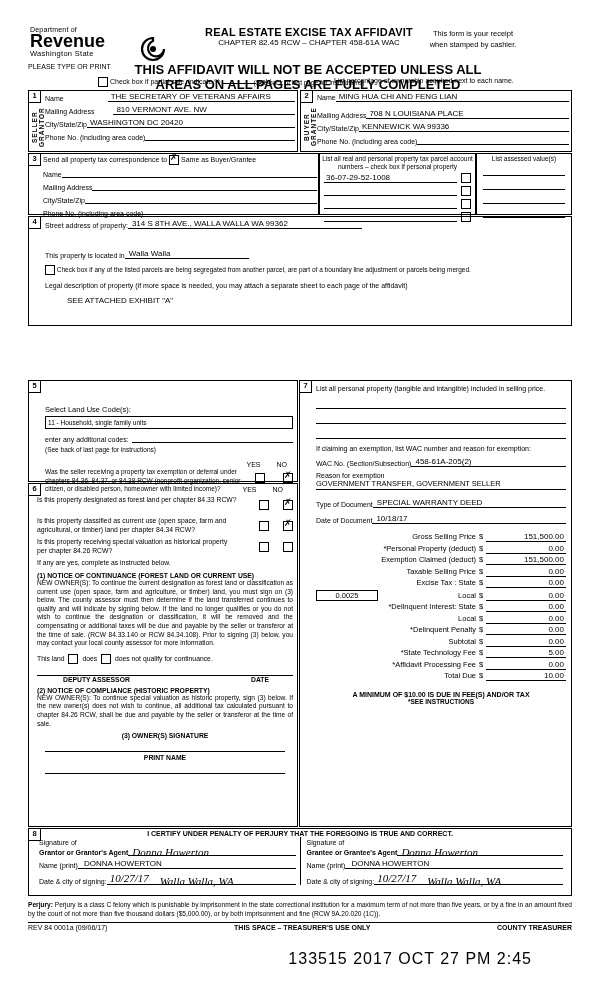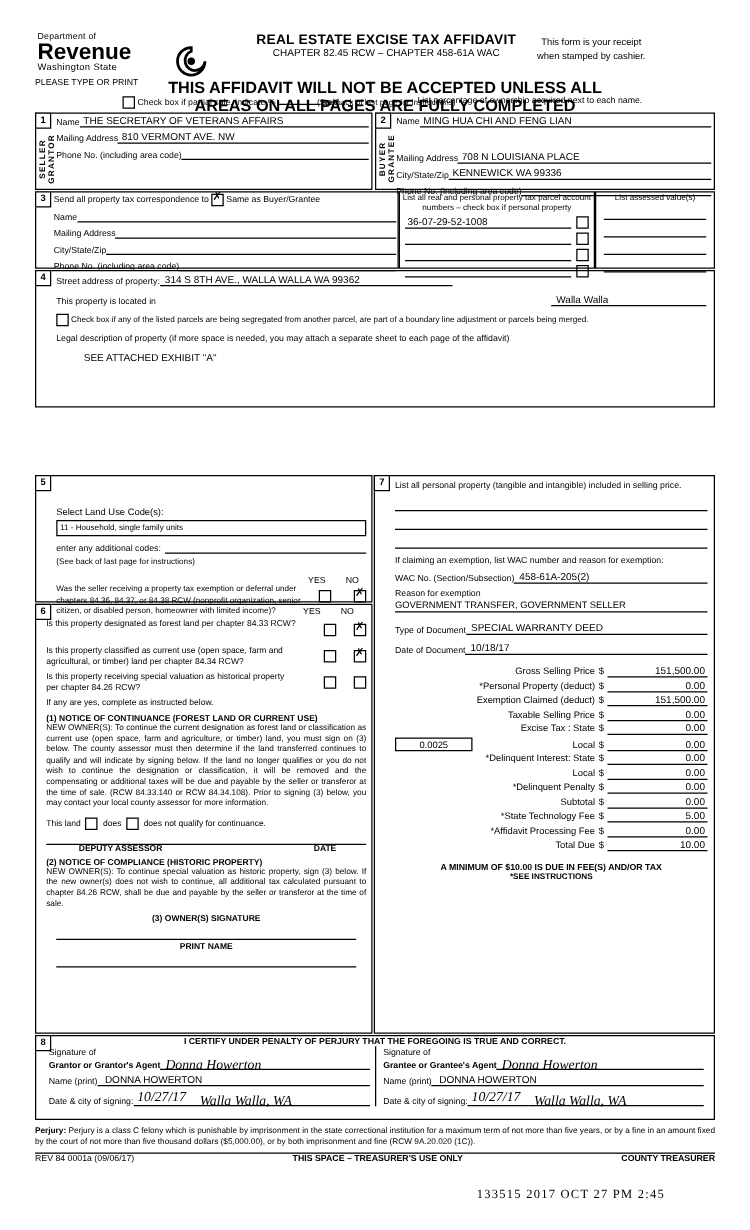--- a/index.html
+++ b/index.html
@@ -32,21 +32,21 @@
   .vert{position:absolute;writing-mode:vertical-rl;transform:rotate(180deg);font-size:6.5px;font-weight:bold;letter-spacing:1px;text-align:center;}
   .ckbox{display:inline-block;width:8px;height:8px;border:1px solid #000;vertical-align:middle;position:relative;}
   .ckbox.x:after{content:"✗";position:absolute;left:0px;top:-4px;font-size:9px;line-height:10px;}
   .row{display:flex;align-items:flex-end;}
   .dots{flex:1;border-bottom:1px solid #000;height:9px;}
   .smallbox{width:8px;height:8px;border:1px solid #000;display:inline-block;}
   .moneyline{display:flex;align-items:baseline;font-size:7.5px;margin-bottom:1.5px;}
   .moneyline .ml{flex:1;text-align:right;padding-right:3px;}
   .moneyline .dollar{width:7px;}
   .moneyline .val{width:78px;border-bottom:1px solid #000;text-align:right;font-size:8px;padding-right:2px;}
-  .stamp{font-family:Liberation Serif, serif;font-size:10px;letter-spacing:1px;}
+  .stamp{font-family:Liberation Sans, sans-serif;font-size:16px;letter-spacing:1px;}
 </style>
 </head>
 <body>
 
 <div class="page">
  <div class="sheet">
 
   <div class="hdr">
     <div class="logo">
       <div class="dept">Department of</div>
@@ -74,40 +74,44 @@
       <span style="display:inline-block;width:34px;border-bottom:1px solid #000"></span>
       <span>sold.</span>
     </div>
     <div class="pct">List percentage of ownership acquired next to each name.</div>
   </div>
 
   <div class="box" style="left:0;top:68px;width:270px;height:62px;">
     <div class="num" style="left:-1px;top:-1px;">1</div>
     <div class="vert" style="left:2px;top:14px;height:44px;width:11px;">SELLER GRANTOR</div>
     <div style="position:absolute;left:16px;top:1px;width:250px;">
-      <div class="row" style="margin-bottom:3px;">
+      <div class="row" style="margin-bottom:3px;gap:44px;">
             <span class="lbl">Name</span>
             <span class="dots fld" style="padding-left:3px;">THE SECRETARY OF VETERANS AFFAIRS</span>
           </div>
       <div class="row" style="margin-bottom:3px;">
             <span class="lbl">Mailing Address</span>
-            <span class="dots fld" style="padding-left:3px;">810 VERMONT AVE. NW</span>
+            <span class="dots fld" style="padding-left:3px;margin-left:19px;">810 VERMONT AVE. NW</span>
+          </div>
+      <div class="row" style="margin-bottom:3px;">
+            <span class="lbl">City/State/Zip</span>
+            <span class="dots fld" style="padding-left:3px;">WASHINGTON DC 20420</span>
           </div>
       <div class="row">
             <span class="lbl">Phone No. (including area code)</span>
             <span class="dots fld" style="padding-left:3px;"></span>
           </div>
     </div>
   </div>
 
   <div class="box" style="left:272px;top:68px;width:272px;height:62px;">
     <div class="num" style="left:-1px;top:-1px;">2</div>
     <div class="vert" style="left:2px;top:14px;height:44px;width:11px;">BUYER GRANTEE</div>
     <div style="position:absolute;left:16px;top:1px;width:252px;">
-      <div class="row" style="margin-bottom:19px;align-items:center;">
+      <div class="row" style="margin-bottom:7px;align-items:center;">
             <span class="lbl">Name</span>
             <span class="dots fld" style="padding-left:3px;">MING HUA CHI AND FENG LIAN</span>
           </div>
       <div class="row" style="margin-bottom:3px;">
             <span class="lbl">Mailing Address</span>
             <span class="dots fld" style="padding-left:3px;">708 N LOUISIANA PLACE</span>
           </div>
       <div class="row" style="margin-bottom:3px;">
             <span class="lbl">City/State/Zip</span>
             <span class="dots fld" style="padding-left:3px;">KENNEWICK WA 99336</span>
@@ -181,21 +185,21 @@
     </div>
   </div>
 
   <div class="box" style="left:0;top:194px;width:544px;height:110px;">
     <div class="num" style="left:-1px;top:-1px;">4</div>
     <div style="position:absolute;left:16px;top:2px;width:520px;">
       <div style="display:flex;align-items:flex-end;">
         <span class="lbl">Street address of property:</span>
         <span class="fld" style="padding-left:4px;border-bottom:1px solid #000;flex:0 0 230px;">314 S 8TH AVE., WALLA WALLA WA 99362</span>
       </div>
-      <div style="display:flex;align-items:flex-end;margin-top:6px;justify-content:space-between;">
+      <div style="display:flex;align-items:flex-end;margin-top:20px;">
         <span class="lbl">This property is located in</span>
         <span class="fld" style="padding-left:4px;border-bottom:1px solid #000;flex:0 0 120px;">Walla Walla</span>
       </div>
       <div style="margin-top:6px;font-size:6.5px;">
         <span class="ckbox"></span>
         <span>Check box if any of the listed parcels are being segregated from another parcel, are part of a boundary line adjustment or parcels being merged.</span>
       </div>
       <div style="margin-top:7px;font-size:7px;">Legal description of property (if more space is needed, you may attach a separate sheet to each page of the affidavit)</div>
       <div style="margin-top:7px;margin-left:22px;font-size:8px;">SEE ATTACHED EXHIBIT "A"</div>
     </div>

